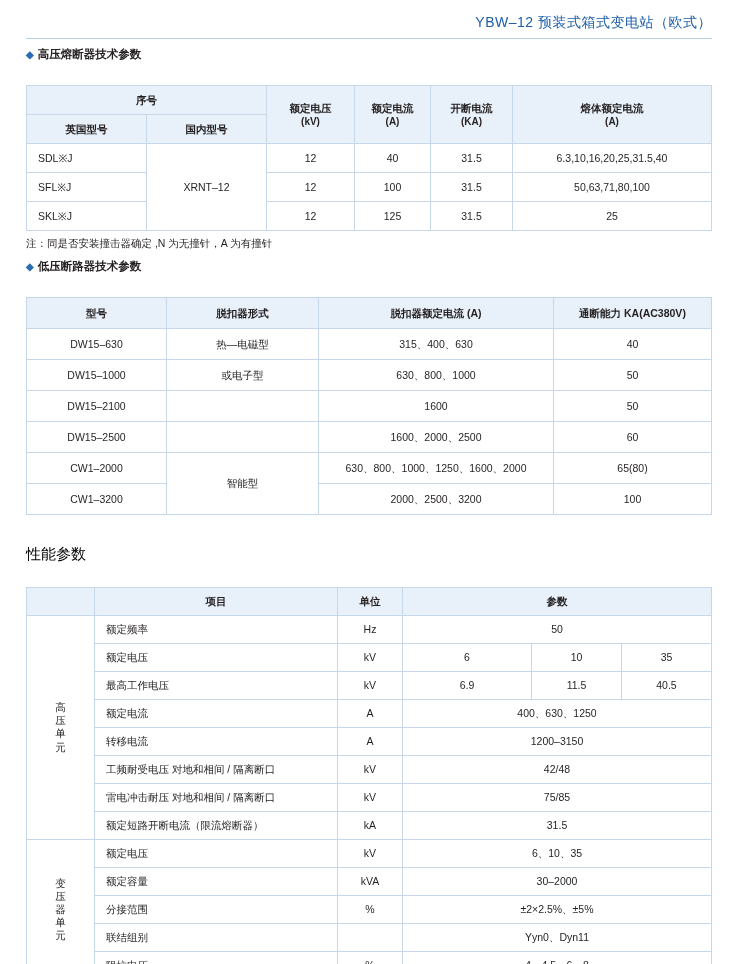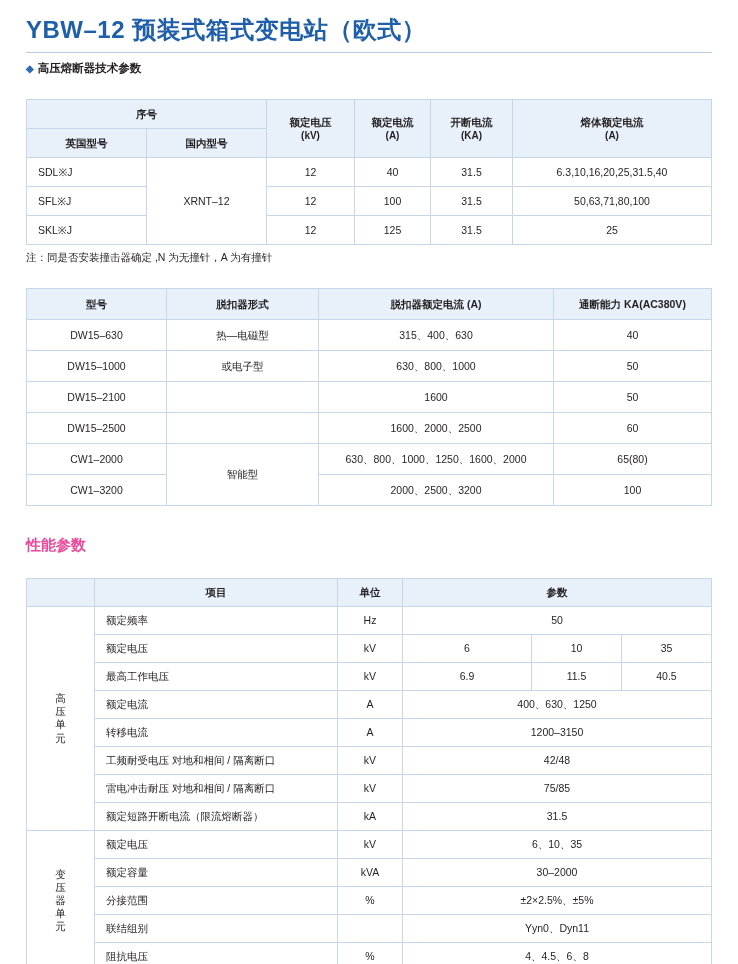--- a/index.html
+++ b/index.html
@@ -21,49 +21,50 @@
     height: 964px;
     box-sizing: border-box;
     padding: 0 26px;
   }
   
   .title-wrap {
     position: relative;
     padding-top: 14px;
   }
   .doc-title {
-    font-size: 24px;
+    font-size: 14px;
     color: #1f5fa9;
     letter-spacing: 0.5px;
-    font-weight: bold;
+    font-weight: normal;
     margin: 0;
     padding-bottom: 6px;
+    text-align: right;
   }
   .title-rule {
     height: 1px;
     background: #b9cfe5;
     width: 100%;
   }
   
   .bullet-head {
     font-size: 11.5px;
     color: #231f20;
     margin: 8px 0 7px 0;
     font-weight: bold;
   }
   .bullet-head .dia {
     color: #2a6db5;
     font-size: 10px;
     margin-right: 4px;
   }
   .section-title {
     font-size: 15px;
-    color: #ec4899;
+    color: #000000;
     margin: 30px 0 12px 0;
-    font-weight: bold;
+    font-weight: normal;
   }
   
   table {
     border-collapse: collapse;
     width: 100%;
     table-layout: fixed;
     margin-top: 23px;
   }
   table td, table th {
     border: 1px solid #c5d7e8;
@@ -166,20 +167,23 @@
         <td class="left">SKL※J</td>
         <td>12</td>
         <td>125</td>
         <td>31.5</td>
         <td>25</td>
       </tr>
     </tbody>
   </table>
   <div class="note">注：同是否安装撞击器确定 ,N 为无撞针，A 为有撞针</div>
 
+  <div class="bullet-head">
+    <span class="dia">◆</span><span>低压断路器技术参数</span>
+  </div>
 
   <table class="t2">
     <colgroup>
       <col style="width:140px">
         <col style="width:152px">
         <col style="width:">
         <col style="width:158px">
     </colgroup>
     <tbody>
       <tr>

